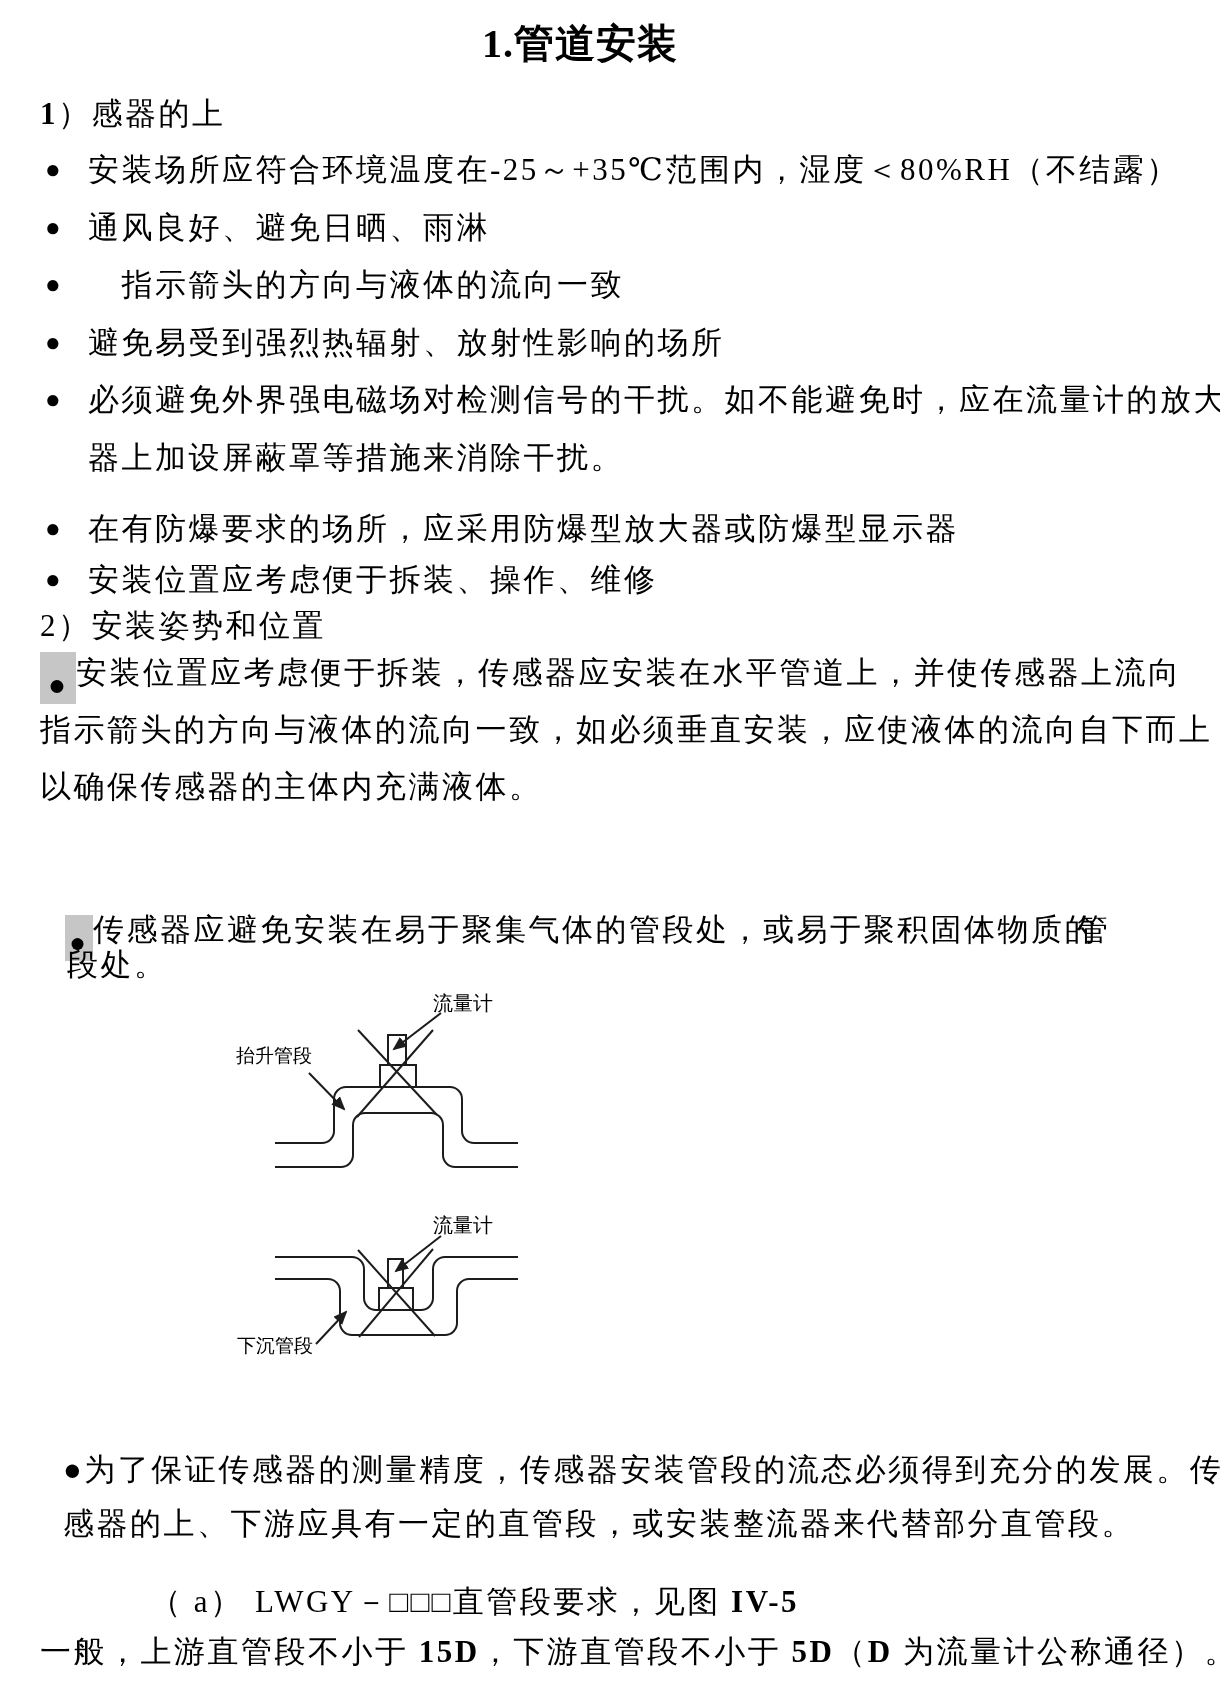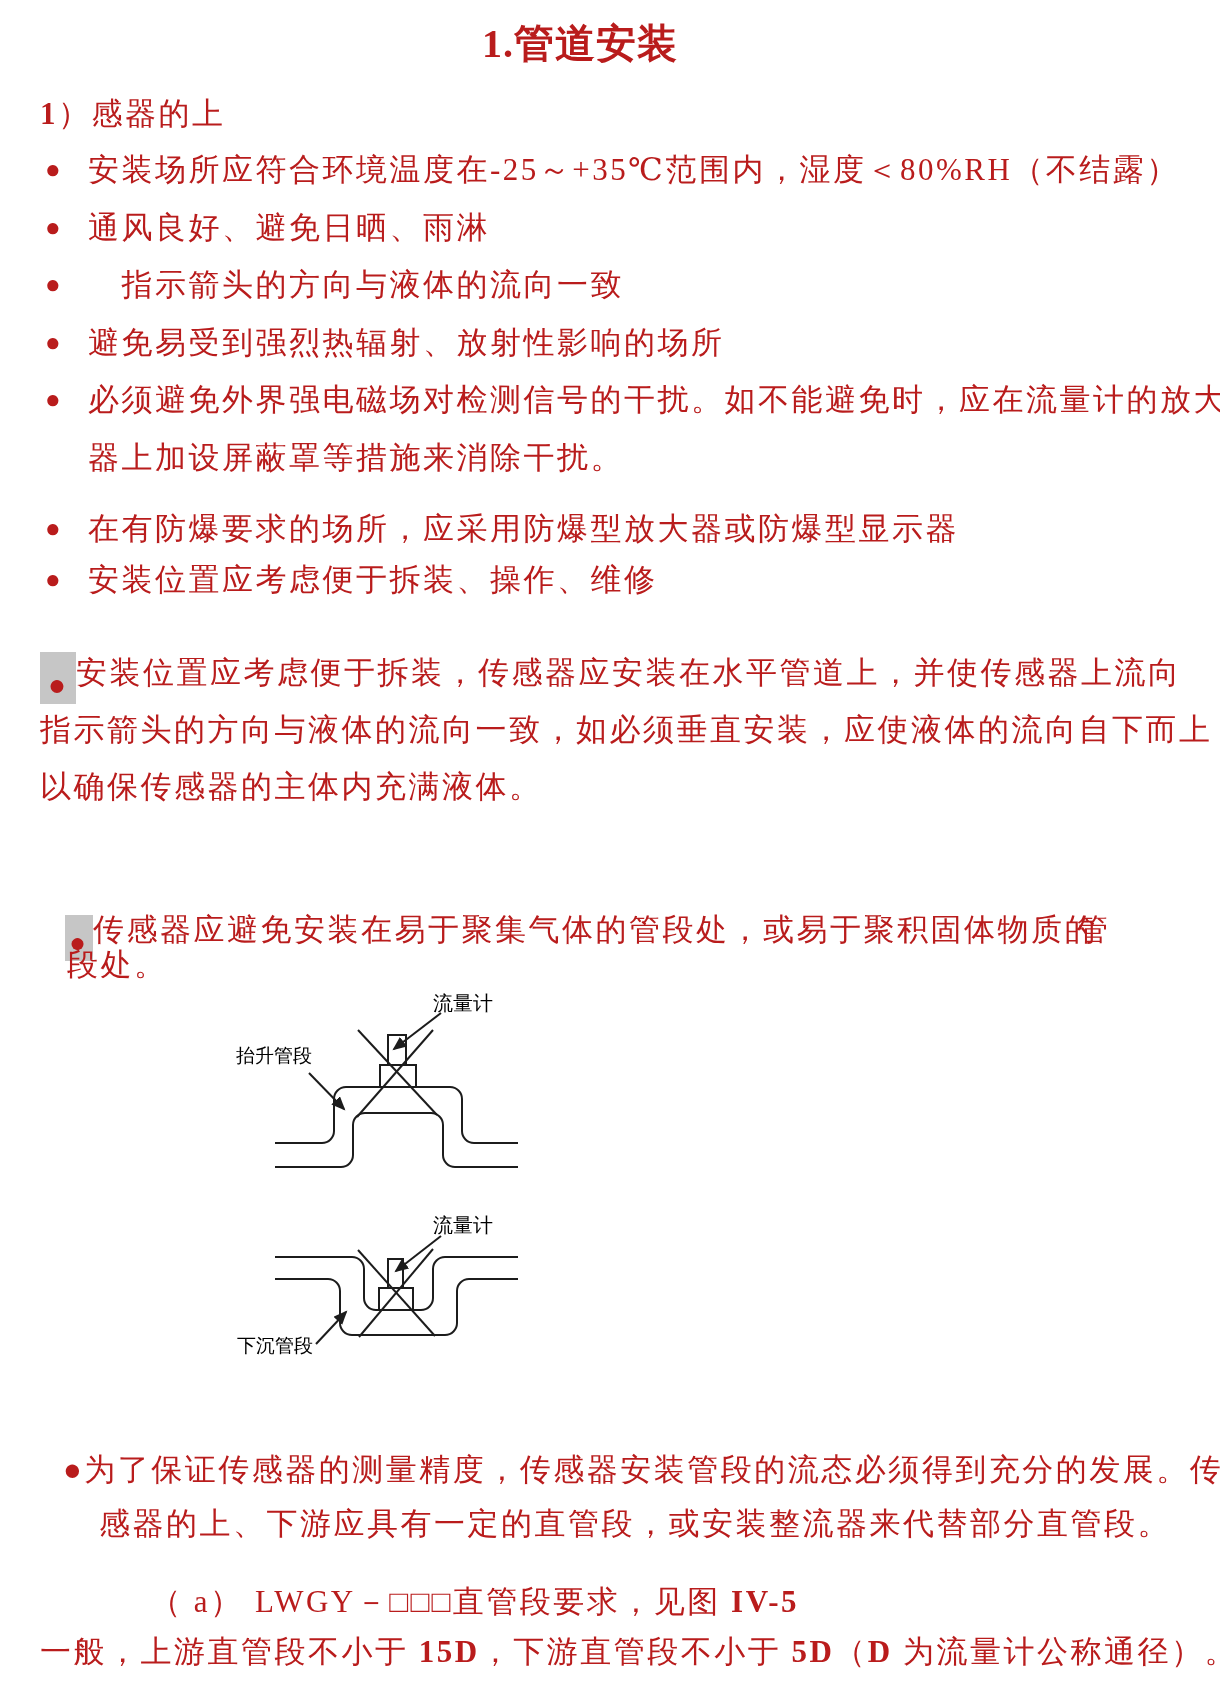--- a/index.html
+++ b/index.html
@@ -1,21 +1,21 @@
 <!DOCTYPE html>
 <html><head>
 <meta charset="utf-8">
 <style>
   html,body{margin:0;padding:0;background:#e8e8e8;}
   .page{
     position:relative;
     width:1220px;height:1693px;
     margin:0 auto;
     background:#ffffff;
-    color:#b91c1c;
+    color:#000000;
     font-family:"Liberation Serif","DejaVu Serif",serif;
     overflow:hidden;
   }
   .line{
     position:absolute;
     white-space:nowrap;
     font-size:31px;
     letter-spacing:2.5px;
     line-height:36px;
   }
@@ -88,20 +88,21 @@
     <div class="line" style="top:511px;">
       <span class="marker">●</span>
       <span class="btxt">在有防爆要求的场所，应采用防爆型放大器或防爆型显示器</span>
     </div>
     <div class="line" style="top:562px;">
       <span class="marker">●</span>
       <span class="btxt">安装位置应考虑便于拆装、操作、维修</span>
     </div>
   </div>
 
+  <div class="line" style="left:40px;top:608px;">2）安装姿势和位置</div>
 
   <div>
     <div class="line" style="left:40px;top:652px;">
       <span class="hlmark big">●</span><span>安装位置应考虑便于拆装，传感器应安装在水平管道上，并使传感器上流向</span>
     </div>
     <div class="line" style="left:40px;top:712px;">指示箭头的方向与液体的流向一致，如必须垂直安装，应使液体的流向自下而上，</div>
     <div class="line" style="left:40px;top:769px;">以确保传感器的主体内充满液体。</div>
   </div>
 
   <div>
@@ -144,21 +145,21 @@
     <line class="diagram-stroke" x1="433" y1="1249" x2="359" y2="1337"></line>
     <line class="diagram-stroke" x1="441" y1="1236" x2="396" y2="1271" marker-end="url(#ah2)"></line>
     <line class="diagram-stroke" x1="316" y1="1344" x2="346" y2="1312" marker-end="url(#ah2)"></line>
     <text x="433" y="1232" font-size="20">流量计</text>
     <text x="237" y="1352" font-size="19">下沉管段</text>
   </svg>
 
 
   <div>
     <div class="line" style="left:63px;top:1452px;">●为了保证传感器的测量精度，传感器安装管段的流态必须得到充分的发展。传</div>
-    <div class="line" style="left:63px;top:1506px;margin-left:36px;">感器的上、下游应具有一定的直管段，或安装整流器来代替部分直管段。</div>
+    <div class="line" style="left:63px;top:1506px;">感器的上、下游应具有一定的直管段，或安装整流器来代替部分直管段。</div>
   </div>
 
   <div>
     <div class="line" style="left:150px;top:1584px;">（ a）</div>
     <div class="line" style="left:255px;top:1584px;">
       <span>LWGY－□□□直管段要求，见图 </span><span class="bold">IV-5</span>
     </div>
   </div>
 
   <div class="line" style="left:40px;top:1634px;">

